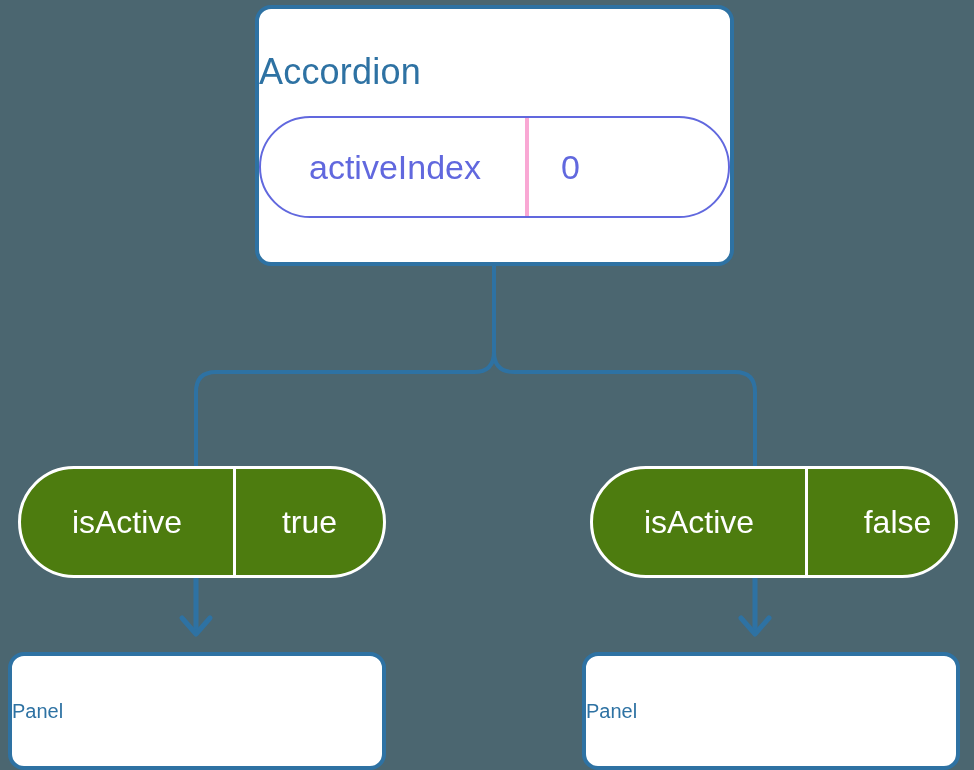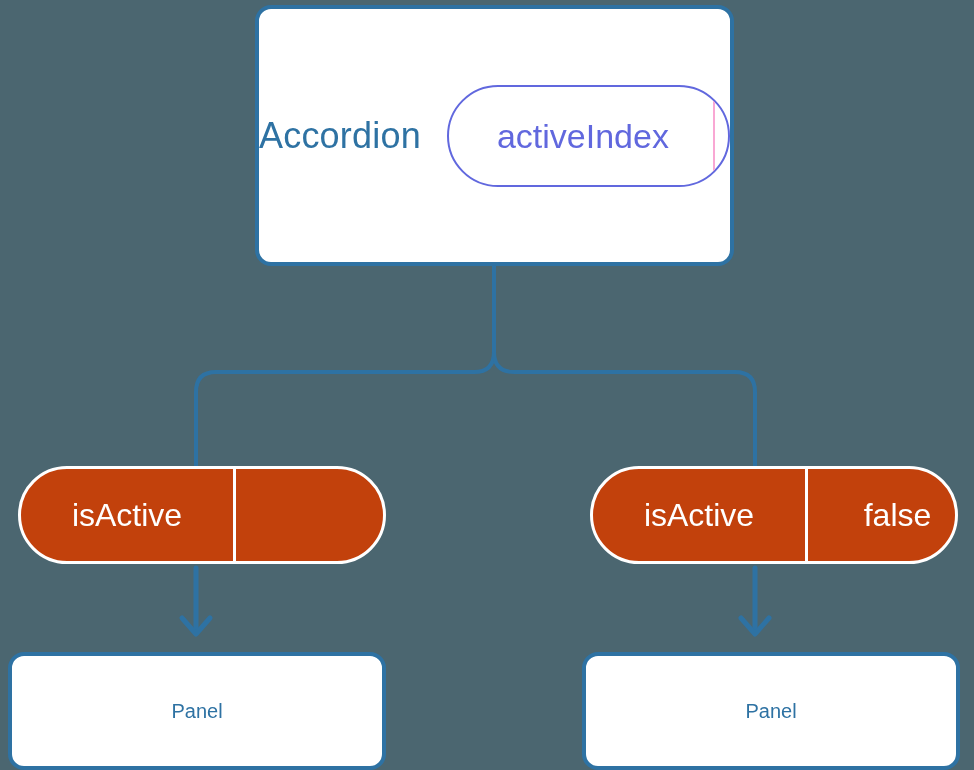--- a/index.html
+++ b/index.html
@@ -30,22 +30,21 @@
   }
 
   
   .component-card {
     position: absolute;
     background: #ffffff;
     border: 4px solid #2e72a3;
     border-radius: 16px;
     box-sizing: border-box;
     display: flex;
-    flex-direction: row;
-    align-items: center;
+    flex-direction: column;
     justify-content: center;
   }
   #accordion-card {
     left: 255px;
     top: 5px;
     width: 479px;
     height: 261px;
     gap: 26px;
   }
   .component-title {
@@ -75,34 +74,34 @@
 
   .pill-outline {
     border: 2px solid #6168de;
     background: transparent;
     height: 102px;
   }
   .pill-outline .pill-key {
     color: #6168de;
     font-size: 34px;
     padding: 0 44px 0 48px;
-    border-right: 2px solid #f9a8d4;
+    border-right: 4px solid #f9a8d4;
   }
   .pill-outline .pill-value {
     color: #6168de;
     font-size: 34px;
     padding: 0 40px 0 32px;
   }
 
   
   .pill-filled {
     position: absolute;
-    background: #c2410c;
+    background: #4d7c0f;
     border: 3px solid #ffffff;
-    height: 98px;
+    height: 112px;
   }
   .pill-filled .pill-key {
     color: #ffffff;
     font-size: 32px;
     border-right: 3px solid #ffffff;
   }
   .pill-filled .pill-value {
     color: #ffffff;
     font-size: 32px;
   }
@@ -176,20 +175,21 @@
     <div class="component-title">Accordion</div>
 
     <div class="state-pill pill-outline">
       <span class="pill-key">activeIndex</span>
       <span class="pill-value">0</span>
     </div>
   </div>
 
   <div class="state-pill pill-filled" id="pill-is-active-true">
     <span class="pill-key">isActive</span>
+    <span class="pill-value">true</span>
   </div>
 
   <div class="state-pill pill-filled" id="pill-is-active-false">
     <span class="pill-key">isActive</span>
     <span class="pill-value">false</span>
   </div>
 
   <div class="component-card" id="panel-left">
     <div class="panel-title">Panel</div>
   </div>

